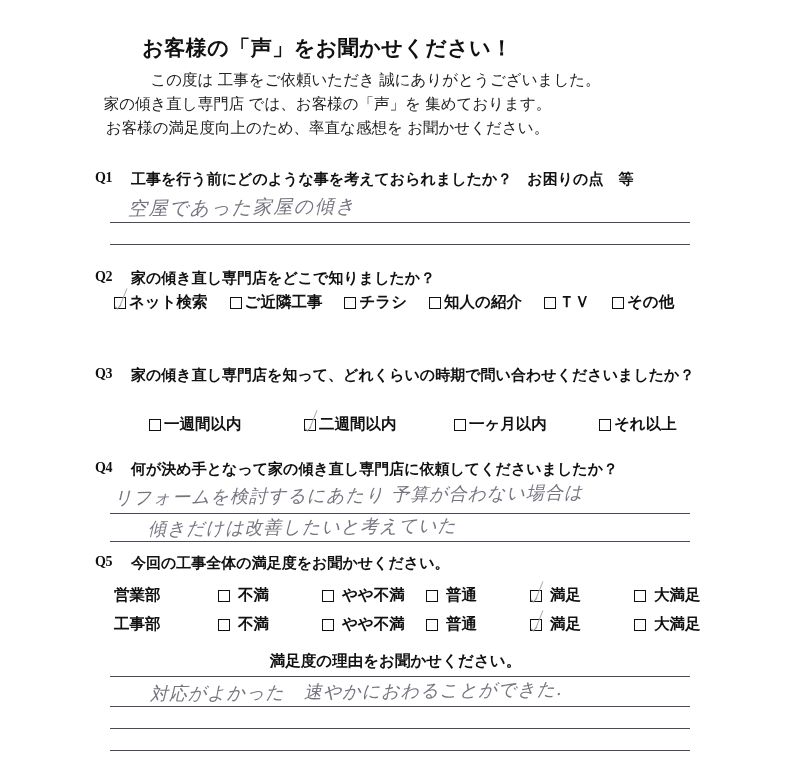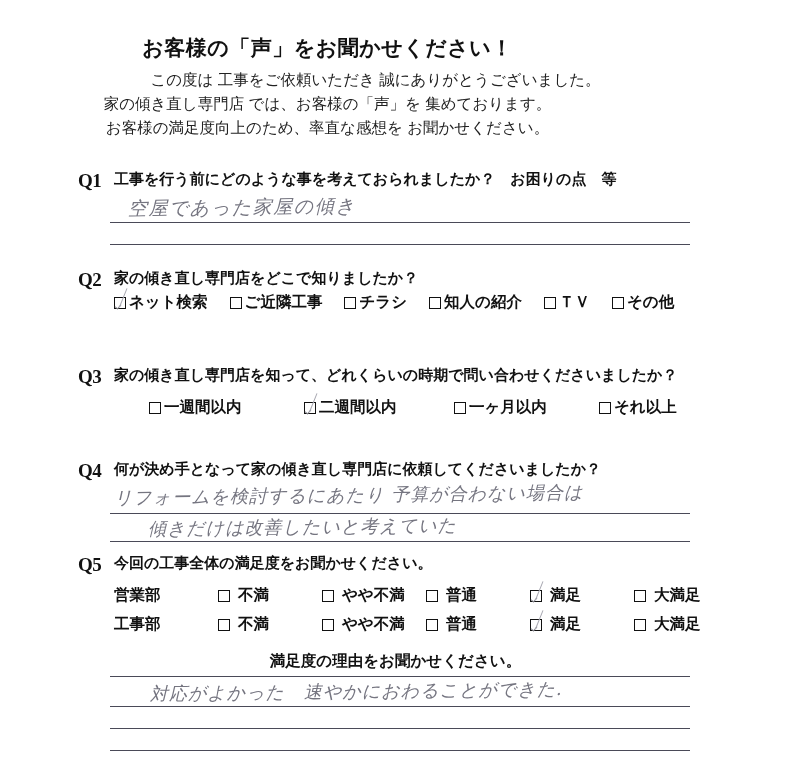--- a/index.html
+++ b/index.html
@@ -38,25 +38,26 @@
   
   .q-row {
     position: absolute;
     display: flex;
     align-items: flex-start;
     white-space: nowrap;
   }
   .q-num {
     width: 36px;
     flex: 0 0 36px;
-    font-size: 19px;
+    font-size: 14px;
     font-weight: bold;
     font-family: "Liberation Serif", "DejaVu Serif", serif;
     letter-spacing: -0.5px;
     color: #111;
+    margin-left: 17px;
   }
   .q-text {
     font-size: 15px;
     font-weight: bold;
     color: #111;
   }
 
   
   .opt-row {
     position: absolute;
@@ -210,21 +211,21 @@
     <span class="opt">
       <span class="cbox"></span>
       <span class="opt-label">その他</span>
     </span>
   </div>
 
   <div class="q-row" style="left:78px; top:366px;">
     <span class="q-num">Q3</span>
     <span class="q-text">家の傾き直し専門店を知って、どれくらいの時期で問い合わせくださいましたか？</span>
   </div>
-  <div class="opt-row" style="left:114px; top:397px;padding-left:35px;">
+  <div class="opt-row" style="left:114px; top:414px;padding-left:35px;">
     <span class="opt" style="width:155px;">
       <span class="cbox"></span>
       <span class="opt-label">一週間以内</span>
     </span>
     <span class="opt" style="width:150px;">
       <span class="cbox checked"></span>
       <span class="opt-label">二週間以内</span>
     </span>
     <span class="opt" style="width:145px;">
       <span class="cbox"></span>

